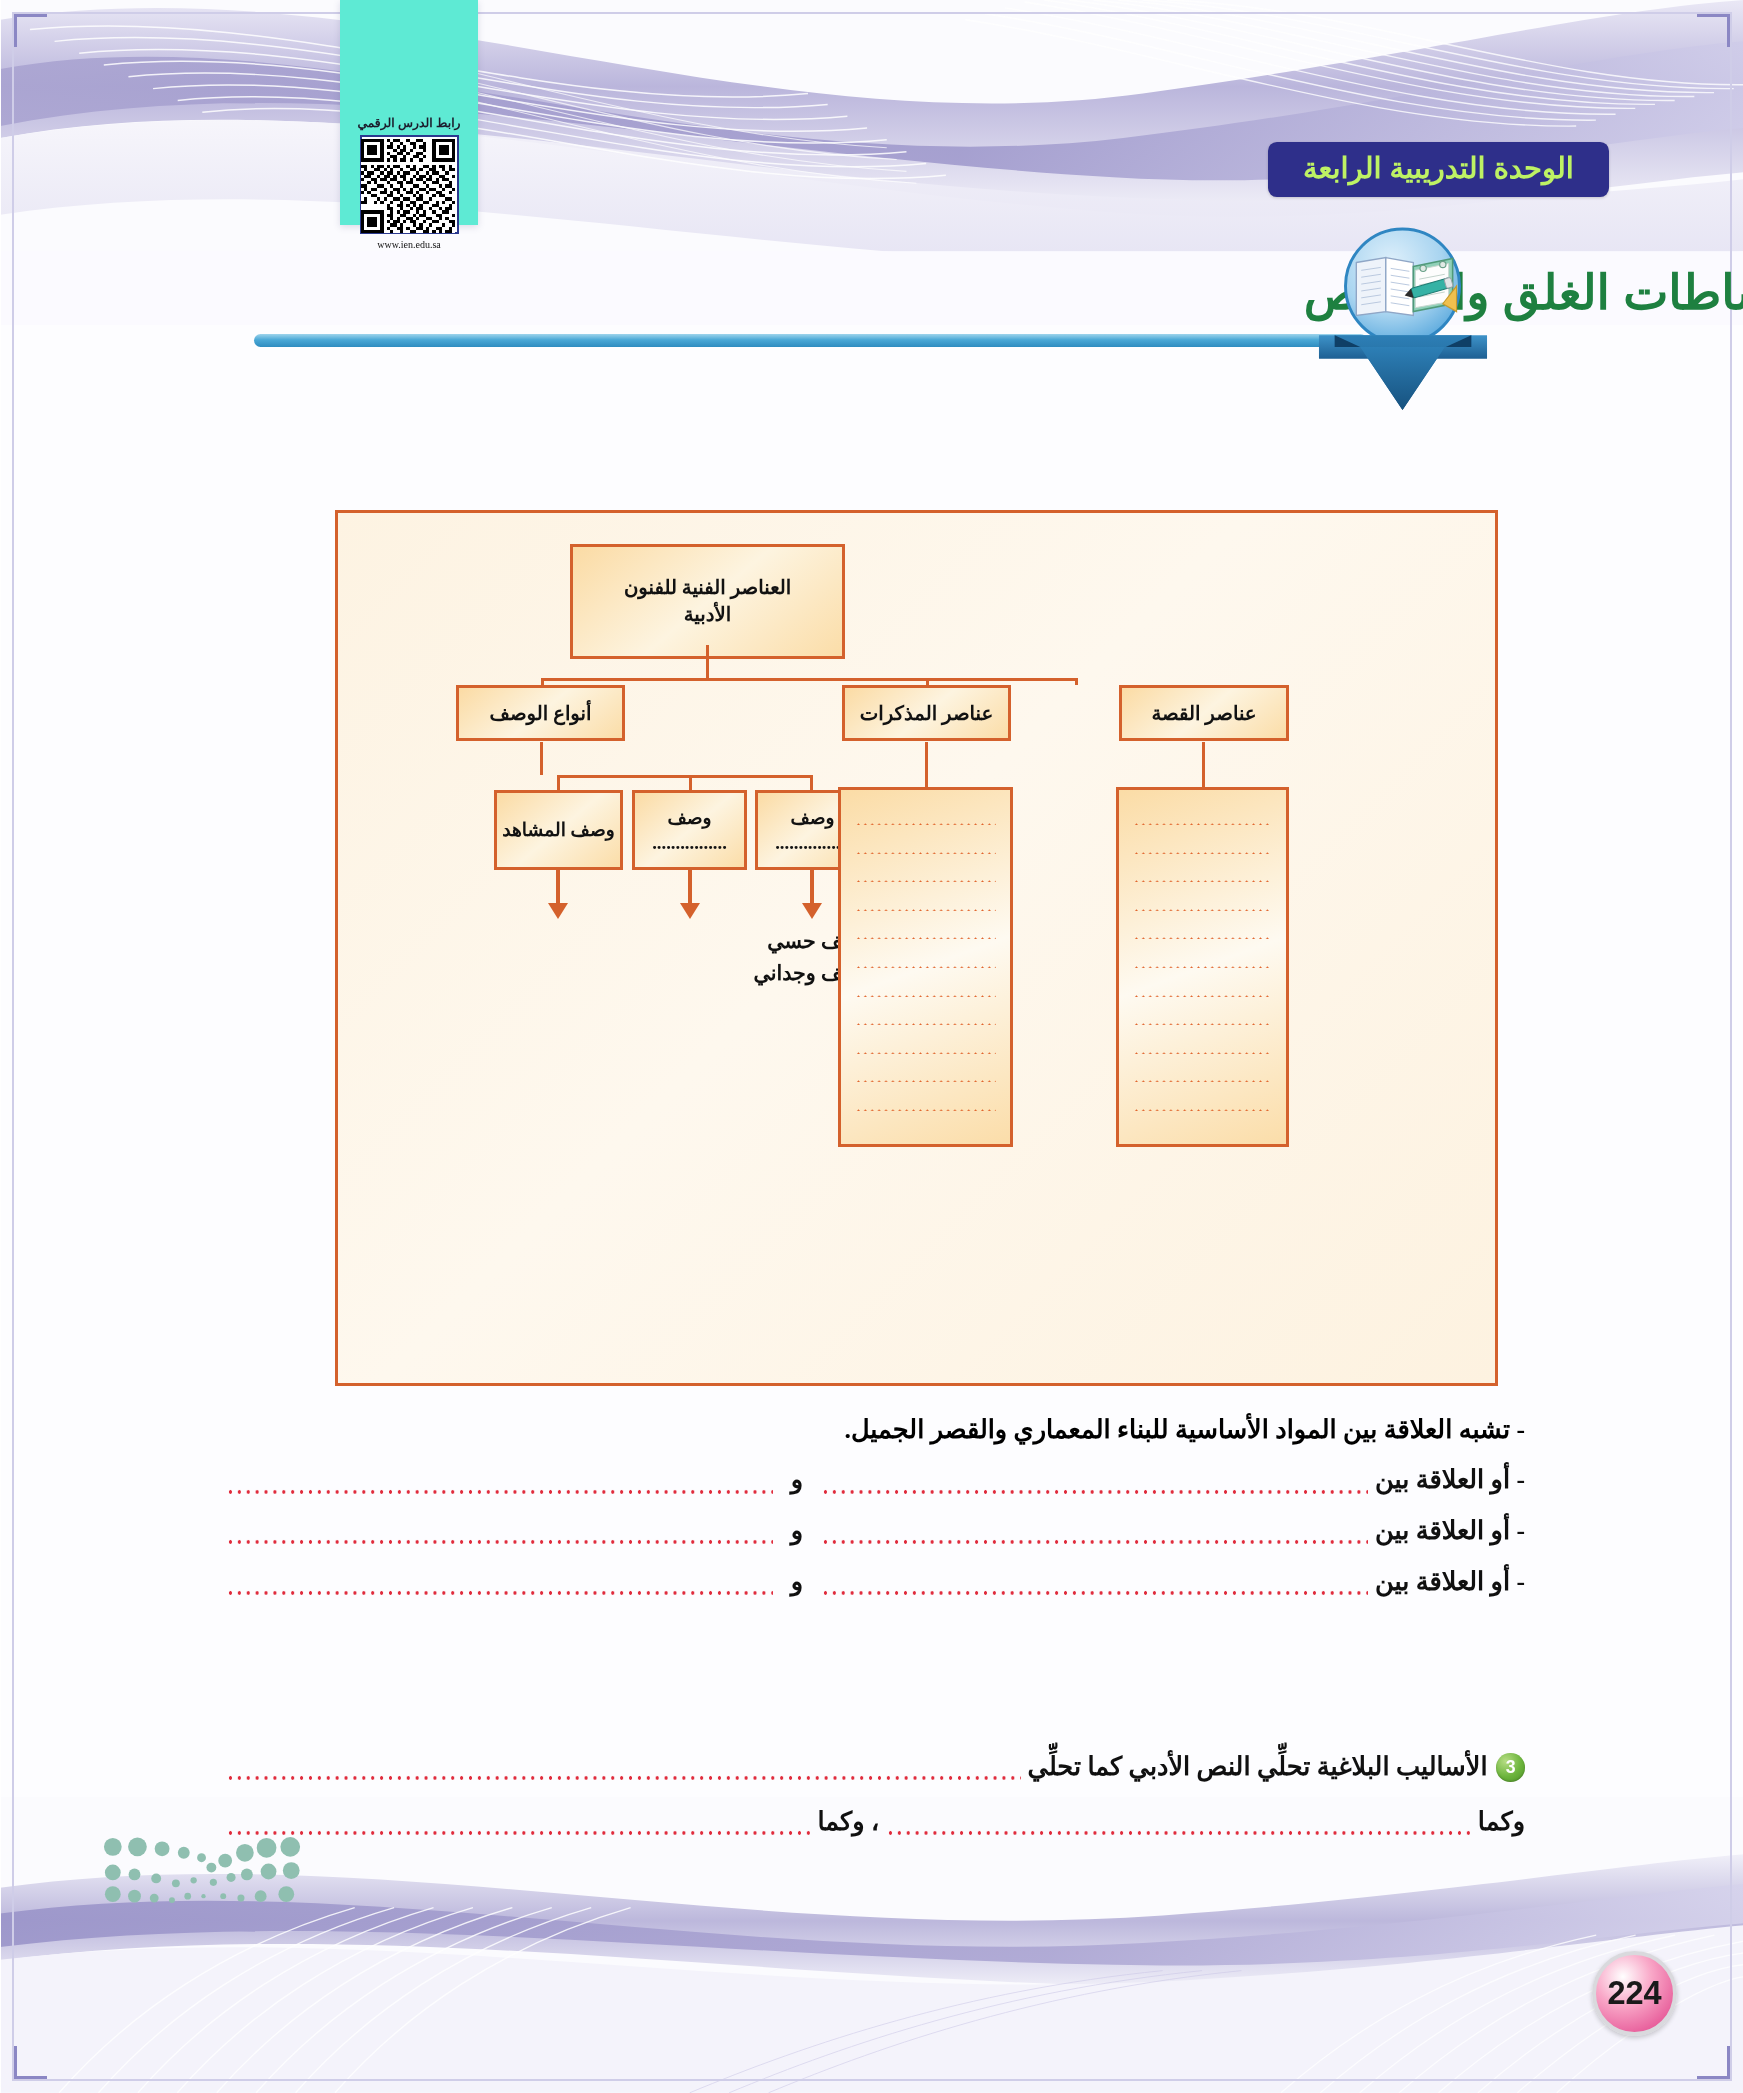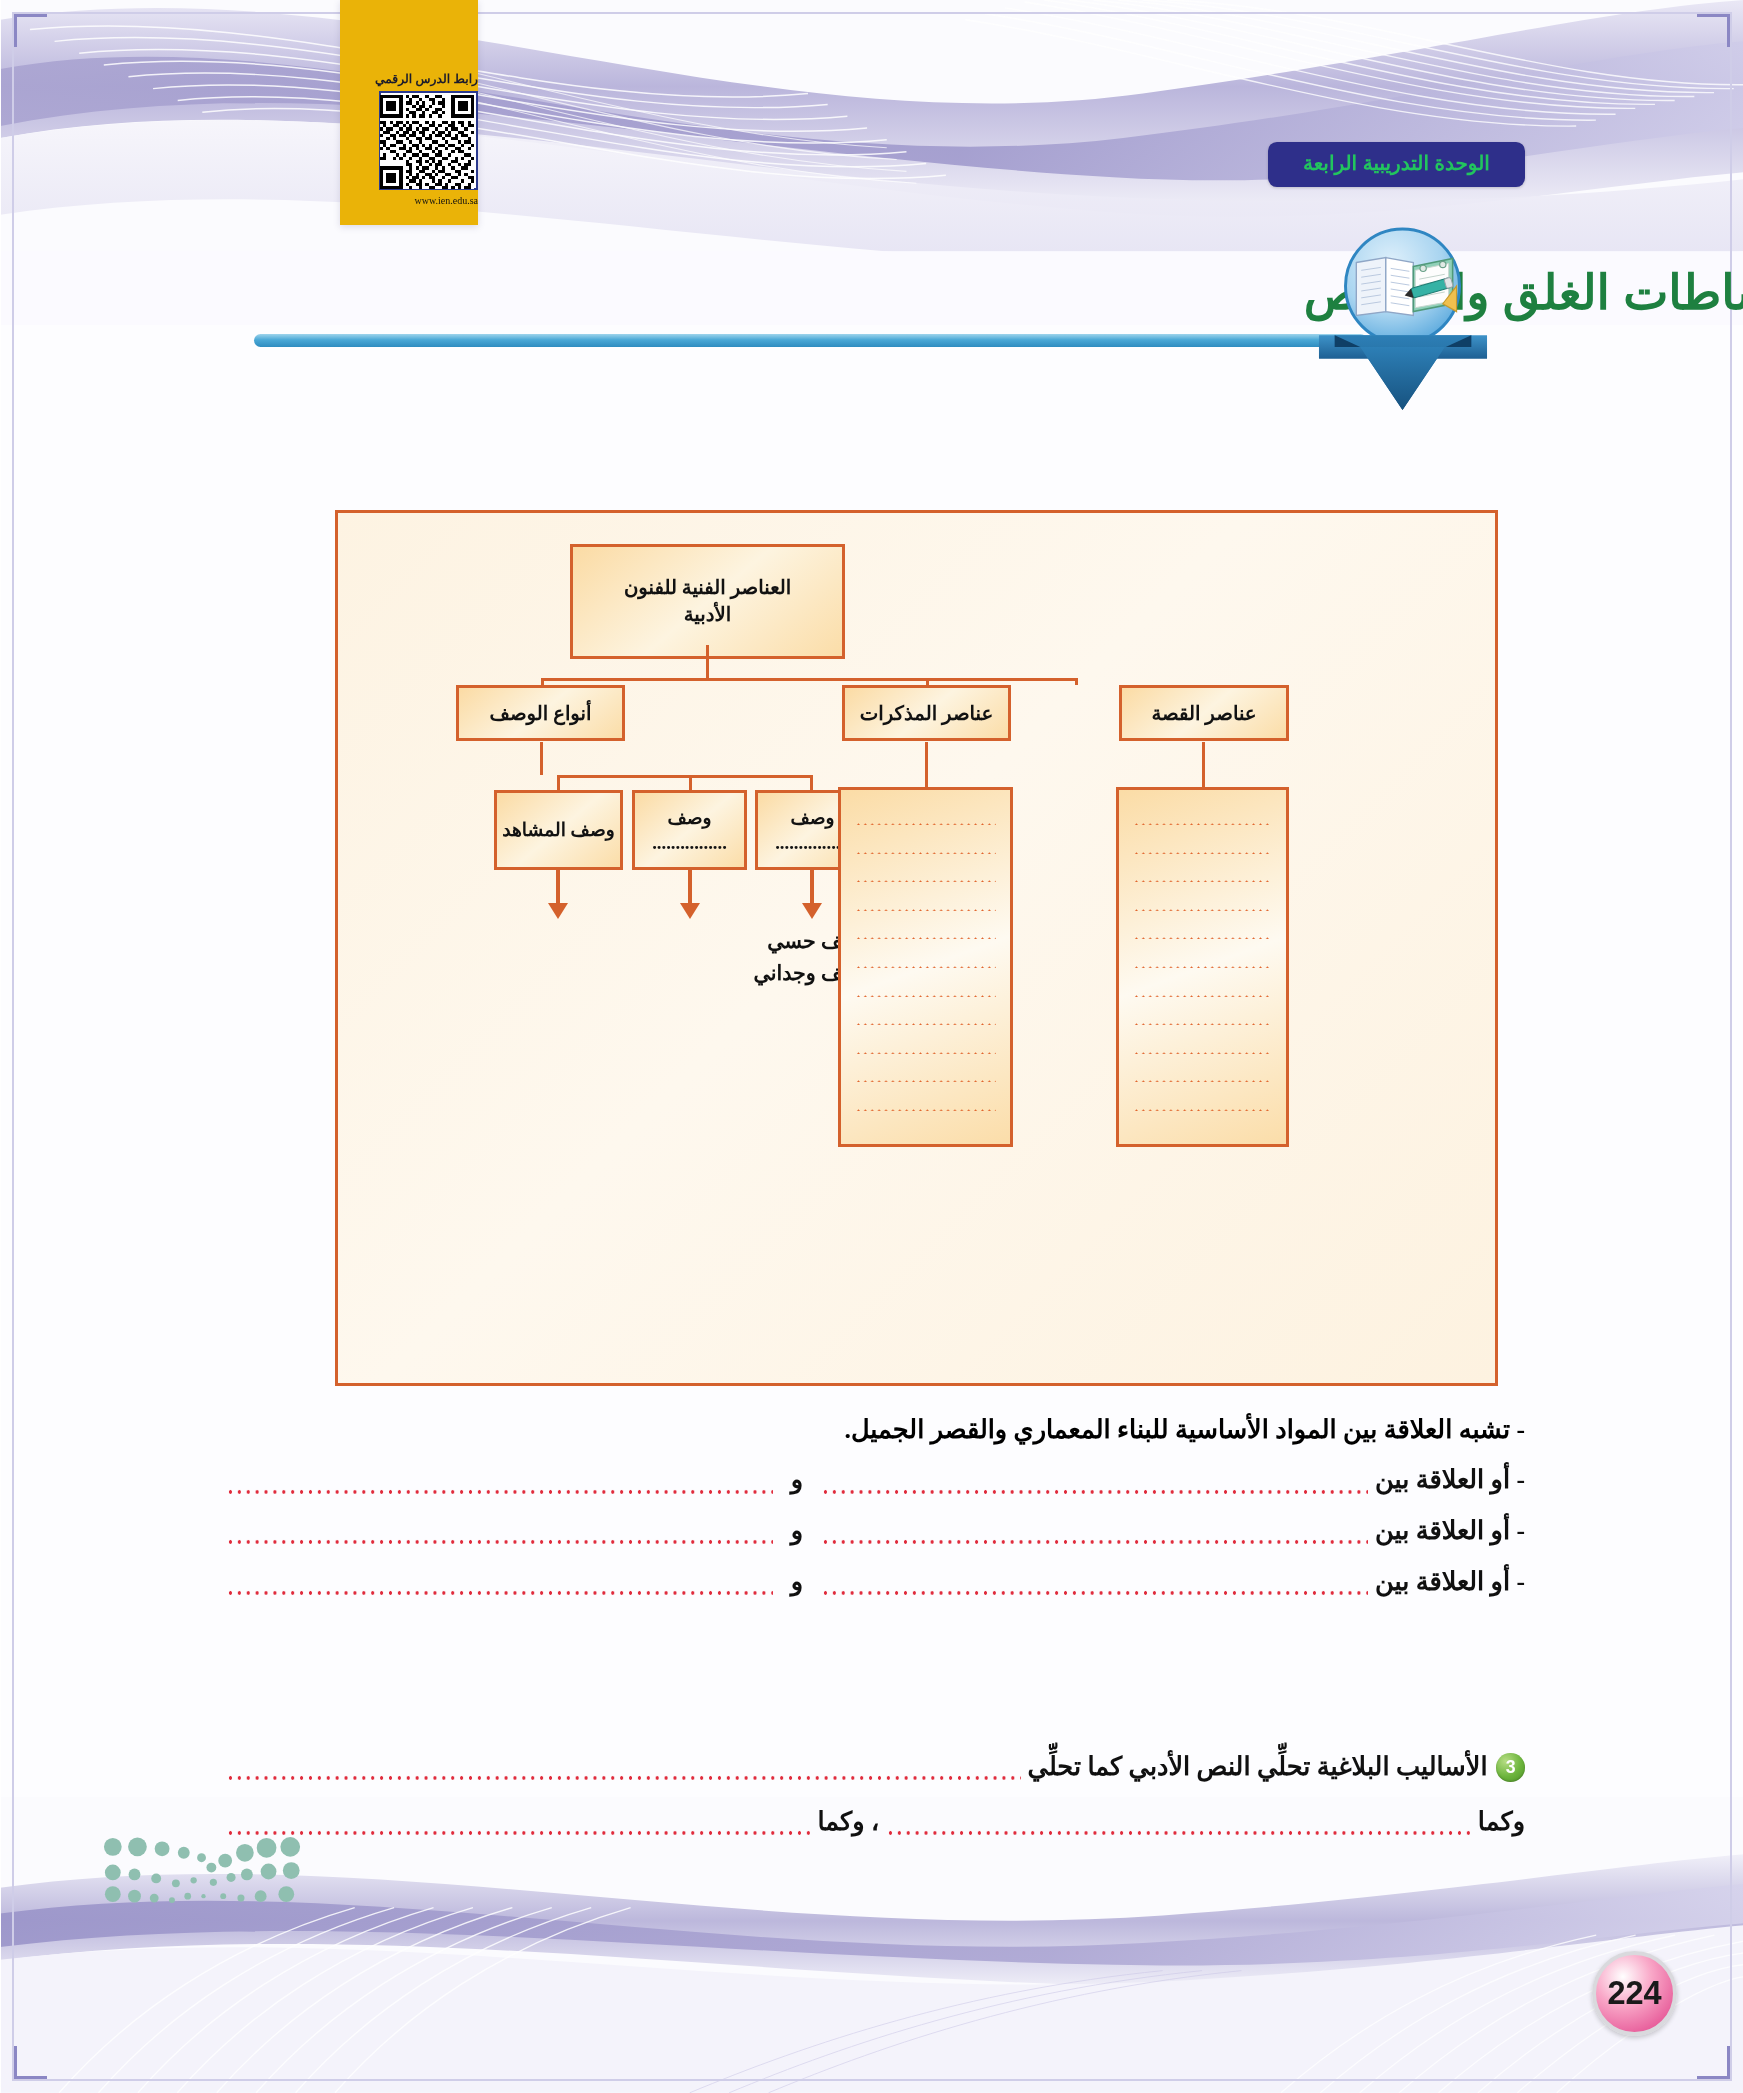--- a/index.html
+++ b/index.html
@@ -38,47 +38,47 @@
   }
   .footer-deco {
     position:absolute; bottom:0; left:0; width:1744px; height:296px;
     overflow:hidden;
   }
 
   
   .qr-card {
     position:absolute; top:0px; left:340px;
     width:138px; height:225px;
-    background:#eab308;
+    background:#5eead4;
     box-shadow:0 2px 6.9px rgba(80,70,130,0.18);
-    display:flex; flex-direction:column; align-items:flex-start;
-    padding-top:72px;
+    display:flex; flex-direction:column; align-items:center;
+    padding-top:116px;
     z-index:8;
   }
   .qr-label {
     font-size:12.3px; font-weight:bold; color:#1b1b2b;
     direction:rtl; margin-bottom:4.9px; letter-spacing:-0.2px;
   }
   .qr-box {
     width:99px; height:99px; border:2px solid #2b3a8f;
     background:#fff; padding:2px;
   }
   .qr-url {
     font-family:"Liberation Serif", serif;
     font-size:10px; color:#111; margin-top:4.9px; direction:ltr;
   }
 
   
   .unit-badge {
     position:absolute; top:142px; left:1268px;
     background:#2e2f8a;
-    color:#22c55e;
+    color:#bef264;
     border-radius:8.9px;
     padding:8.9px 35px 11.8px 35px;
-    font-size:20px; font-weight:bold;
+    font-size:29px; font-weight:bold;
     direction:rtl; letter-spacing:0px;
     z-index:7;
     box-shadow:0 1px 3px rgba(0,0,0,0.18);
   }
 
   
   .section-title {
     position:absolute; top:264px; left:0; width:1281px;
     text-align:left; padding-left:0;
     z-index:7;

